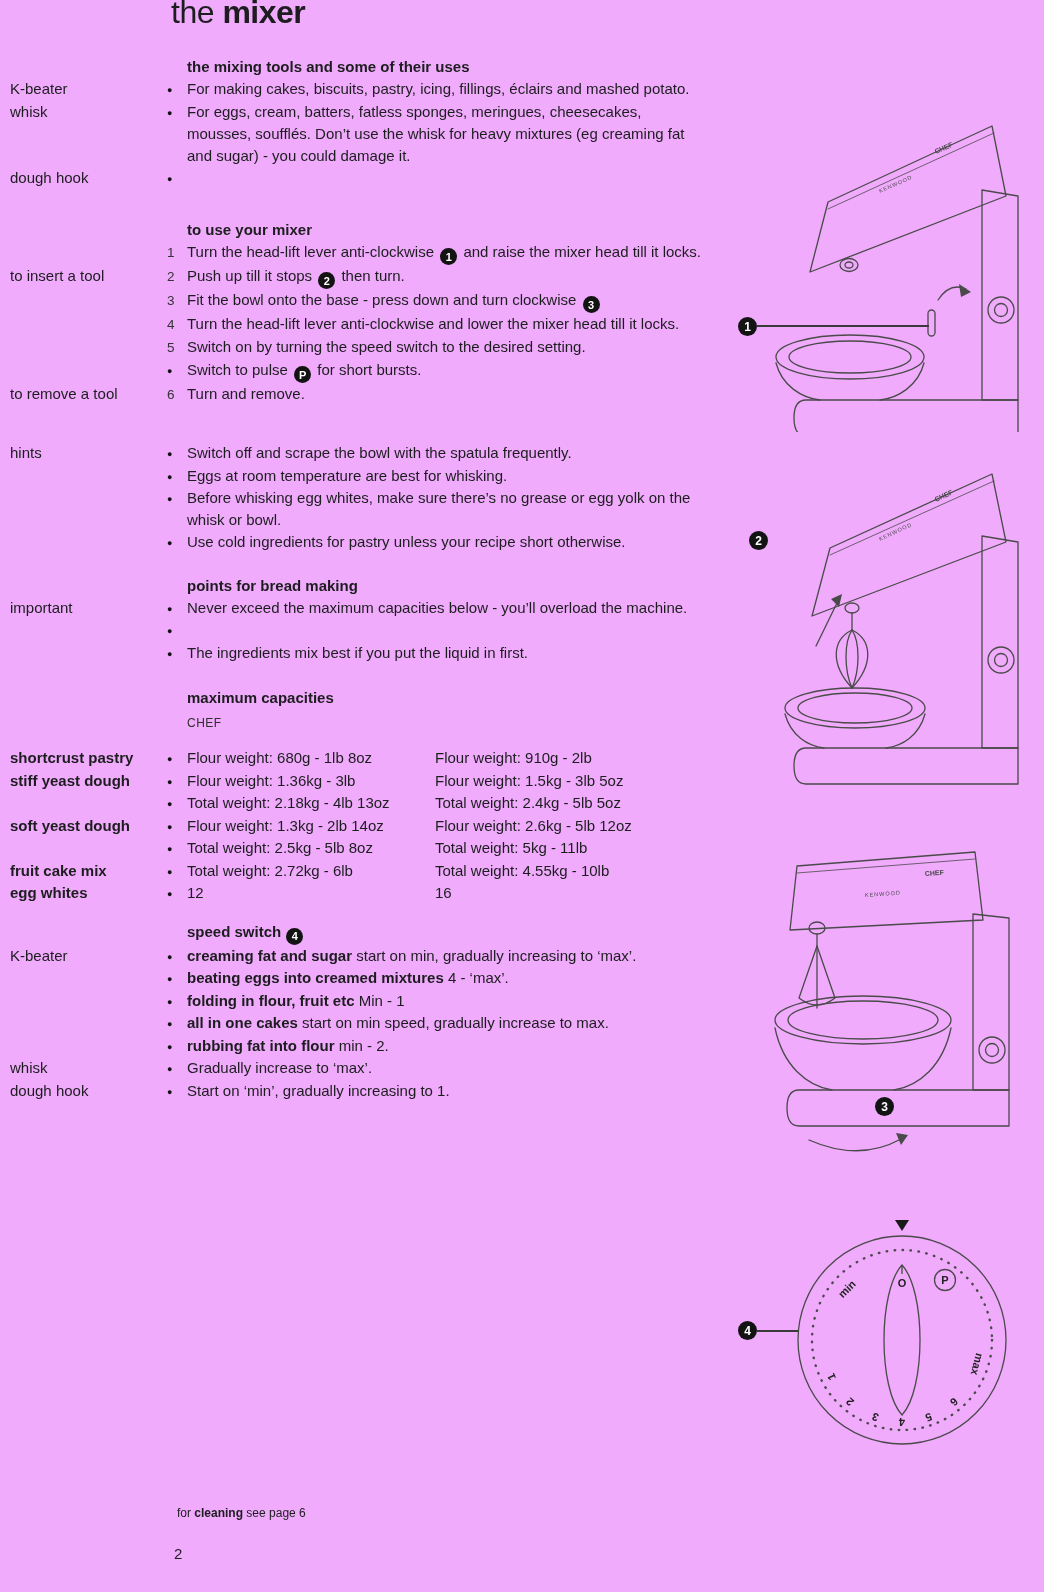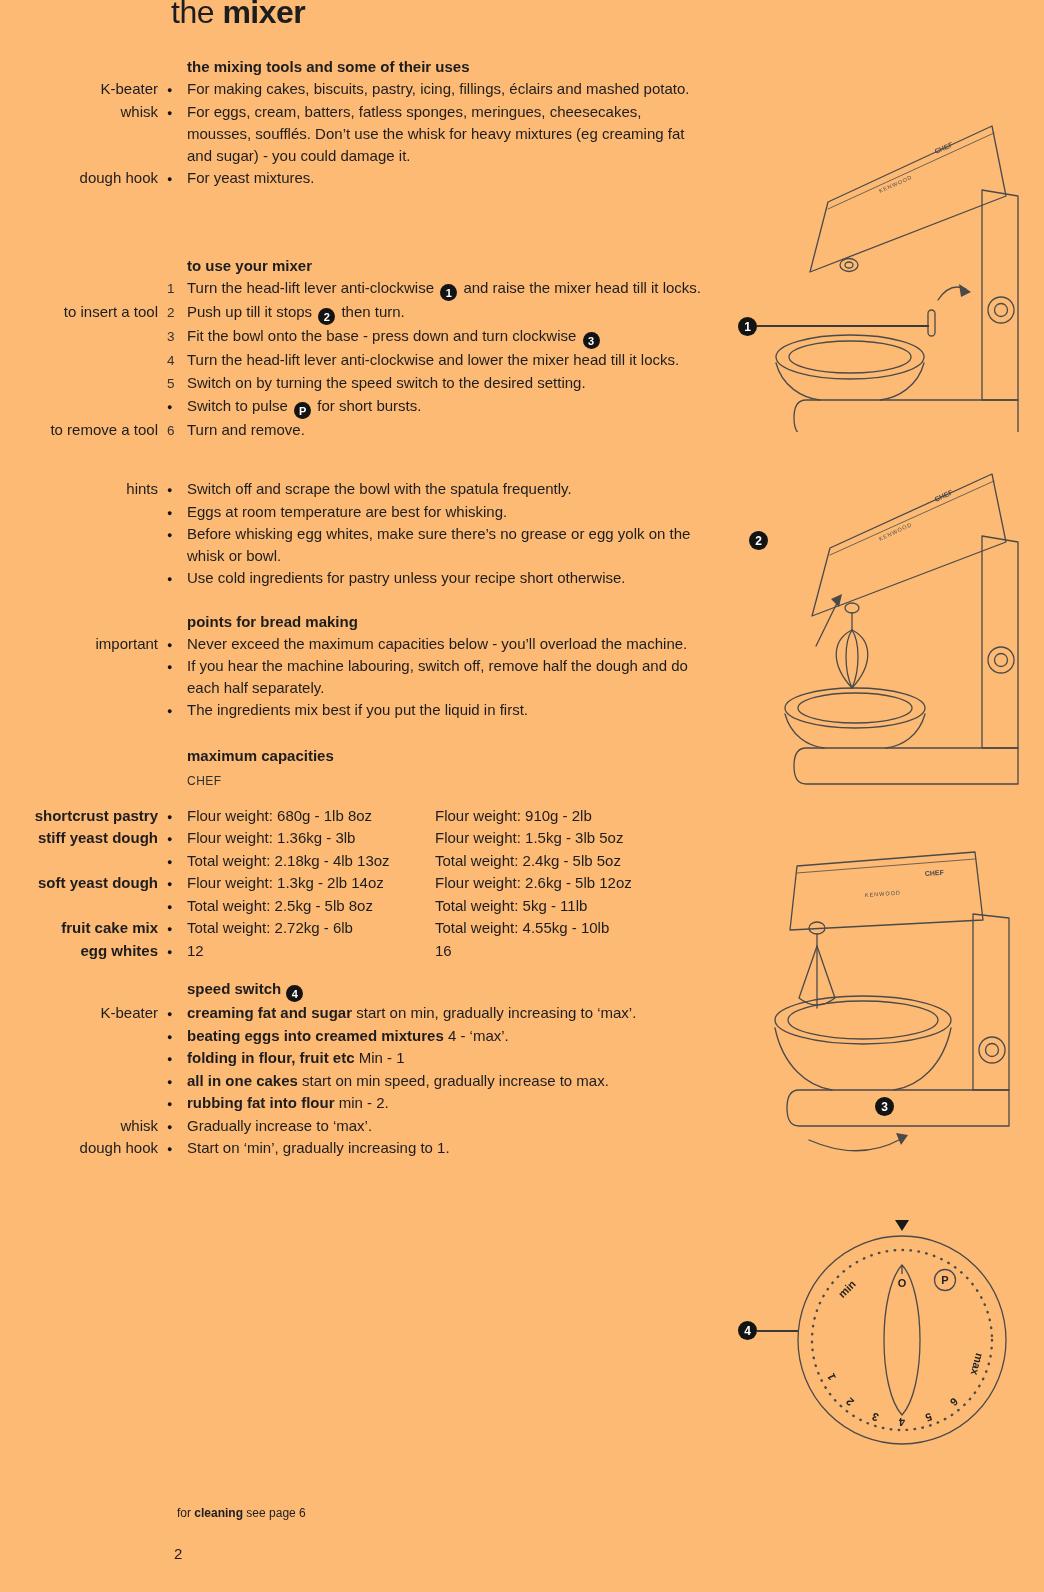--- a/index.html
+++ b/index.html
@@ -1,29 +1,29 @@
 <!DOCTYPE html>
 <html><head>
 <meta charset="utf-8">
 <style>
   *{box-sizing:border-box}
   body{margin:0;background:#fff}
-  .page{position:relative;width:1044px;height:1592px;background:#fdba74;font-family:"Liberation Sans",sans-serif;color:#1d1d1f;overflow:hidden}
+  .page{position:relative;width:1044px;height:1592px;background:#f0abfc;font-family:"Liberation Sans",sans-serif;color:#1d1d1f;overflow:hidden}
   .title{position:absolute;left:171px;top:-6px;font-size:32px;font-weight:400;letter-spacing:-0.5px;margin:0}
   .bold{font-weight:700}
   #content{position:absolute;left:10px;top:56px;width:810px}
   .row{display:flex;font-size:15px;line-height:22px}
-  .label{flex:0 0 148px;width:148px;text-align:right}
+  .label{flex:0 0 148px;width:148px;}
   .marker{flex:0 0 29px;padding-left:9px}
   .bullet{font-size:9px;vertical-align:1.5px;color:#111}
   .stepnum{font-size:13.5px;color:#333}
   .text{width:516px}
   .text.wide{width:620px}
   .heading{margin-left:177px;font-weight:700;font-size:15px;line-height:22px}
-  .sec-use{margin-top:66px}
+  .sec-use{margin-top:30px}
   .sec-hints{margin-top:36px}
   .sec-bread{margin-top:21px}
   .sec-capacities{margin-top:23px}
   .sec-speed{margin-top:16px}
   .cap-header{font-size:12px;letter-spacing:.5px;color:#2e2e2e;margin-top:3px;margin-bottom:13px}
   .cap-col1{width:248px}
   .cap-col2{flex:1}
   .badge{display:inline-flex;width:17px;height:17px;border-radius:50%;background:#131313;color:#fff;font-size:11px;font-weight:700;align-items:center;justify-content:center;vertical-align:-3.5px;margin:0 2px}
   .heading .badge{margin-left:5px}
   .fig{position:absolute}
@@ -50,21 +50,20 @@
           <div class="text"><span>For making cakes, biscuits, pastry, icing, fillings, éclairs and mashed potato.</span></div>
         </div>
         <div class="row">
           <div class="label">whisk</div>
           <div class="marker"><span class="bullet">●</span></div>
           <div class="text"><span>For eggs, cream, batters, fatless sponges, meringues, cheesecakes, mousses, soufflés. Don’t use the whisk for heavy mixtures (eg creaming fat and sugar) - you could damage it.</span></div>
         </div>
         <div class="row">
           <div class="label">dough hook</div>
           <div class="marker"><span class="bullet">●</span></div>
-          <div class="text"><span>For yeast mixtures.</span></div>
         </div>
       </div>
       <div class="section sec-use">
         <div class="heading">to use your mixer</div>
         <div class="row">
           <div class="label"></div>
           <div class="marker"><span class="stepnum">1</span></div>
           <div class="text wide"><span>Turn the head-lift lever anti-clockwise </span><span class="badge">1</span><span> and raise the mixer head till it locks.</span></div>
         </div>
         <div class="row">
@@ -123,21 +122,20 @@
       <div class="section sec-bread">
         <div class="heading">points for bread making</div>
         <div class="row">
           <div class="label">important</div>
           <div class="marker"><span class="bullet">●</span></div>
           <div class="text"><span>Never exceed the maximum capacities below - you’ll overload the machine.</span></div>
         </div>
         <div class="row">
           <div class="label"></div>
           <div class="marker"><span class="bullet">●</span></div>
-          <div class="text"><span>If you hear the machine labouring, switch off, remove half the dough and do each half separately.</span></div>
         </div>
         <div class="row">
           <div class="label"></div>
           <div class="marker"><span class="bullet">●</span></div>
           <div class="text"><span>The ingredients mix best if you put the liquid in first.</span></div>
         </div>
       </div>
       <div class="section sec-capacities">
         <div class="heading">maximum capacities</div>
         <div class="row cap-header">

